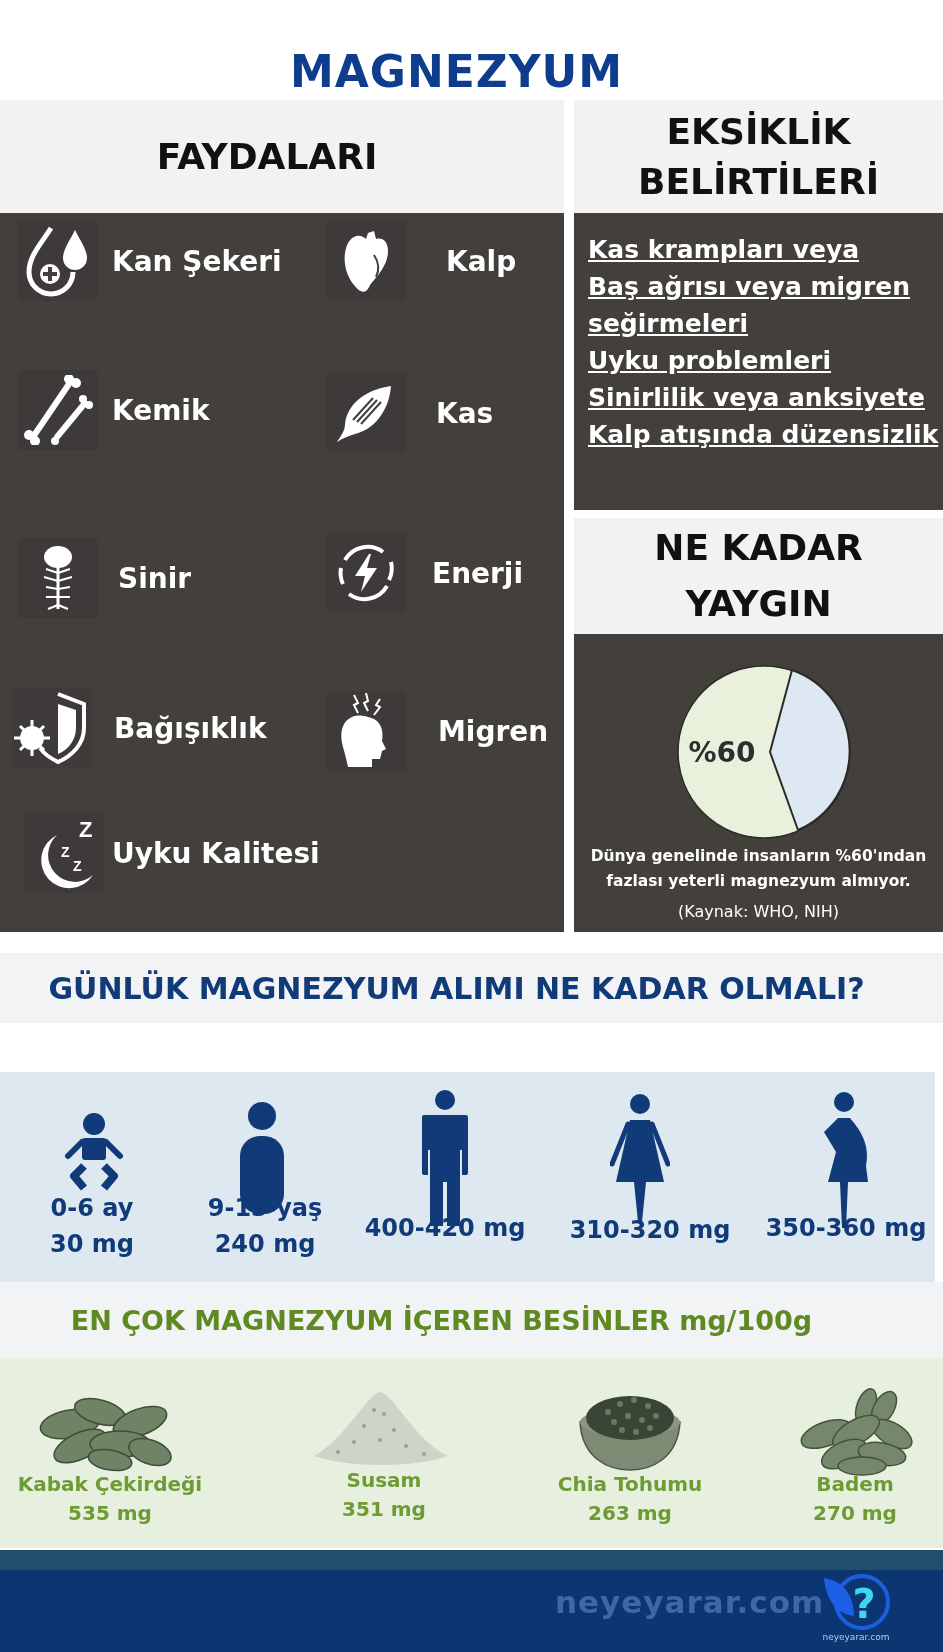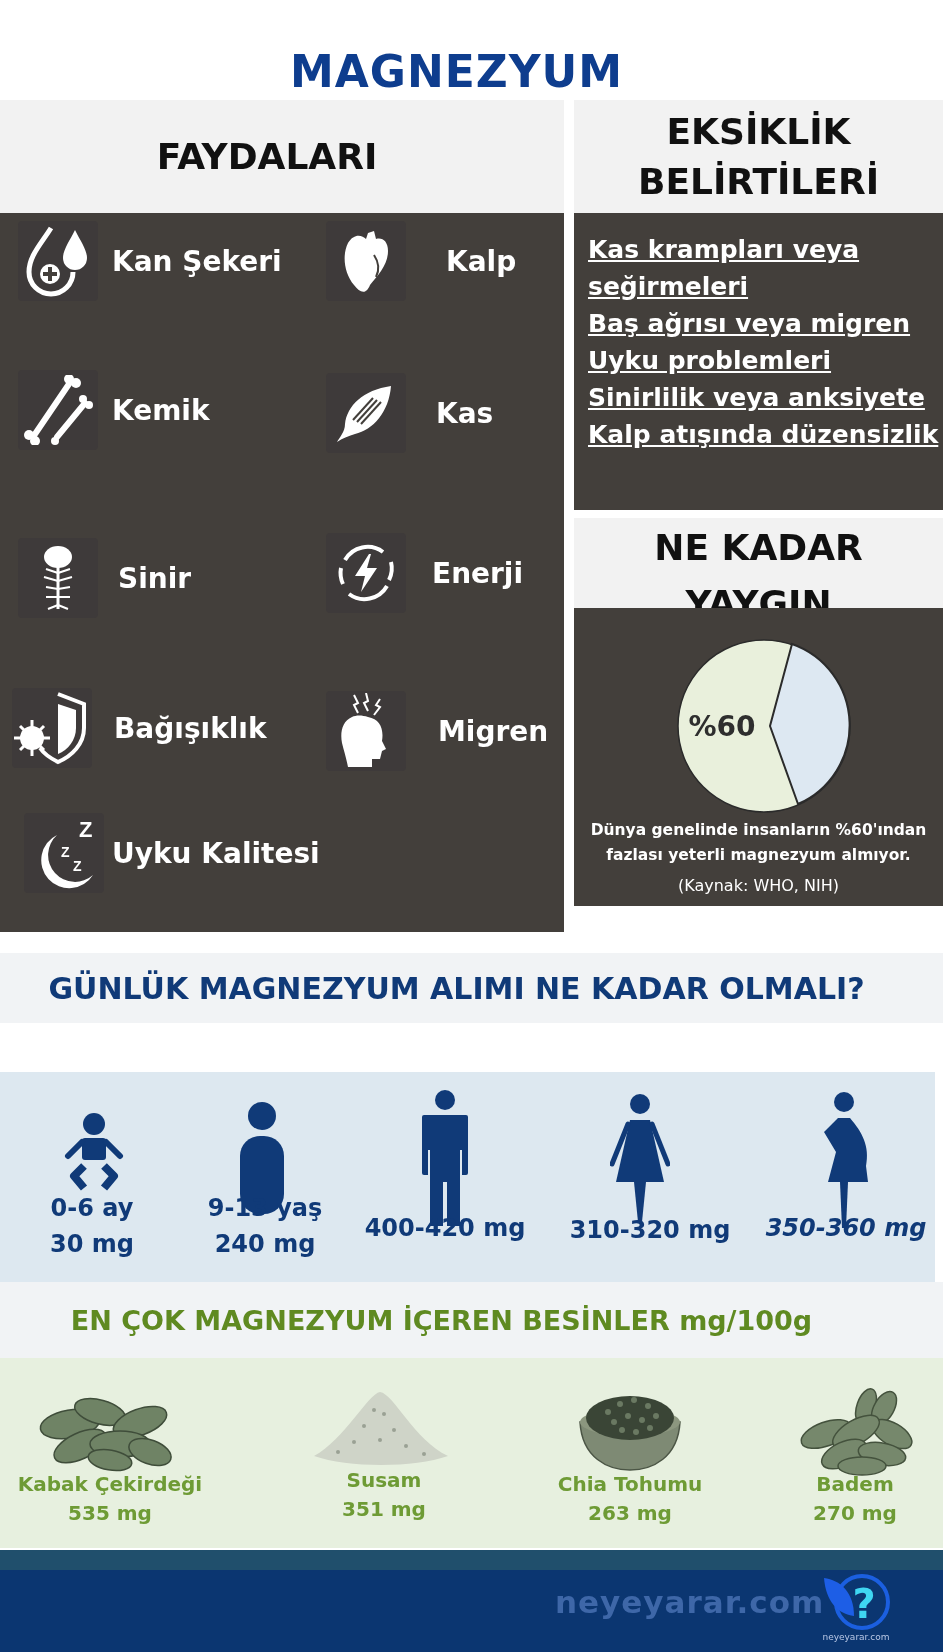--- a/index.html
+++ b/index.html
@@ -176,33 +176,33 @@
         <text x="32" y="42" fill="#fff" font-size="14" font-weight="bold" font-family="Liberation Sans, sans-serif">Z</text>
         <text x="44" y="56" fill="#fff" font-size="14" font-weight="bold" font-family="Liberation Sans, sans-serif">Z</text>
       </svg>
     </span>
     <span class="lbl" style="margin-left:8px;">Uyku Kalitesi</span>
   </div>
 </div>
 
 <div class="abs dark symptoms" style="left:574px;top:213px;width:369px;height:297px;">
   <div>Kas krampları veya</div>
+  <div>Baş ağrısı veya migren</div>
   <div>seğirmeleri</div>
-  <div>Baş ağrısı veya migren</div>
   <div>Uyku problemleri</div>
   <div>Sinirlilik veya anksiyete</div>
   <div>Kalp atışında düzensizlik</div>
 </div>
 
 <div class="abs panel-head" style="left:574px;top:518px;width:369px;height:116px;font-size:36px;line-height:56px;flex-direction:column;">
   <span>NE KADAR</span>
   <span>YAYGIN</span>
 </div>
 
-<div class="abs dark" style="left:574px;top:608px;width:369px;height:298px;">
+<div class="abs dark" style="left:574px;top:634px;width:369px;height:298px;">
   <svg class="abs" style="left:102px;top:30px;" width="176" height="176" viewBox="0 0 176 176">
     <circle cx="88" cy="88" r="86" fill="#e9f0dc" stroke="#2b2b2b" stroke-width="1.5"></circle>
     <path d="M116 6 L94 88 L122 166 A86 86 0 0 0 116 6z" fill="#dde8f2" stroke="#2b2b2b" stroke-width="2"></path>
     <text x="46" y="98" font-size="28" font-weight="bold" fill="#2e2e2e" text-anchor="middle" font-family="DejaVu Sans, sans-serif">%60</text>
   </svg>
   <div class="abs pie-caption" style="left:0;top:210px;width:369px;">
     <div>Dünya genelinde insanların %60'ından</div>
     <div>fazlası yeterli magnezyum almıyor.</div>
   </div>
   <div class="abs pie-source" style="left:0;top:268px;width:369px;">(Kaynak: WHO, NIH)</div>
@@ -258,21 +258,21 @@
   <div class="intake-item" style="left:200px;top:118px;width:130px;">
     <div>9-13 yaş</div>
     <div>240 mg</div>
   </div>
   <div class="intake-item" style="left:360px;top:138px;width:170px;">
     <div>400-420 mg</div>
   </div>
   <div class="intake-item" style="left:565px;top:140px;width:170px;">
     <div>310-320 mg</div>
   </div>
-  <div class="intake-item" style="left:760px;top:138px;width:172px;font-style:italic;">
+  <div class="intake-item" style="left:760px;top:138px;width:172px;">
     <div>350-360 mg</div>
   </div>
 </div>
 
 <div class="abs sec-head2" style="left:0;top:1282px;width:943px;height:76px;color:#5f8a21;font-size:27px;">
   <span style="margin-right:60px;">EN ÇOK MAGNEZYUM İÇEREN BESİNLER mg/100g</span>
 </div>
 
 <div class="abs foods" style="left:0;top:1358px;width:943px;height:190px;">
 

